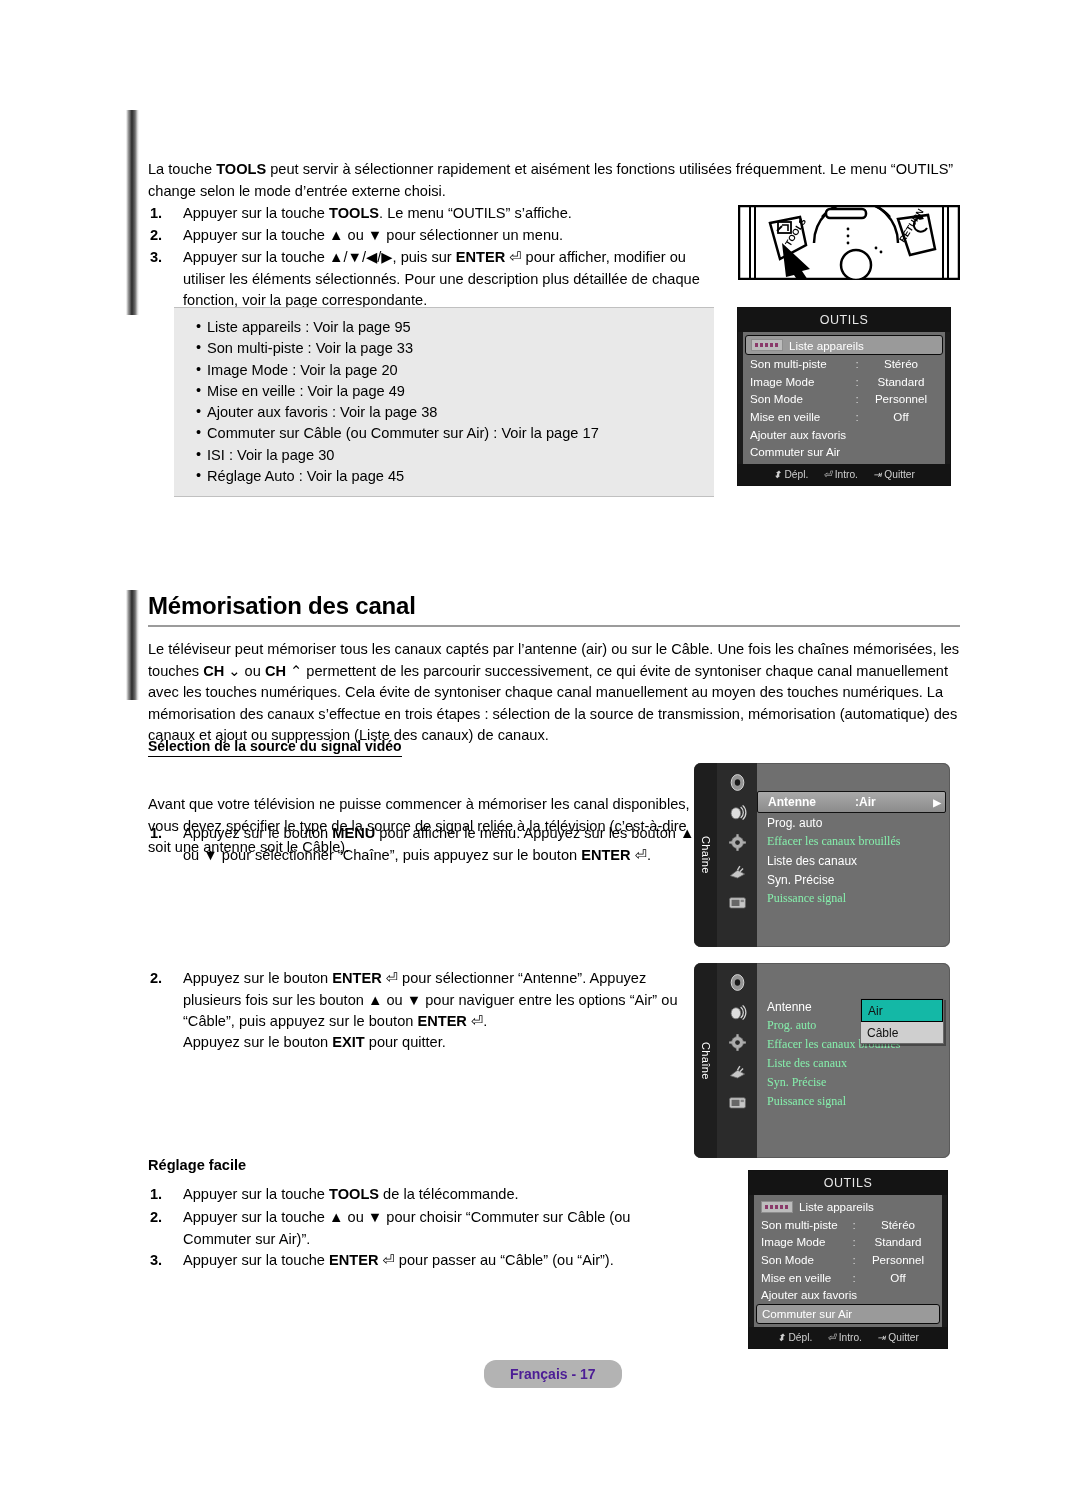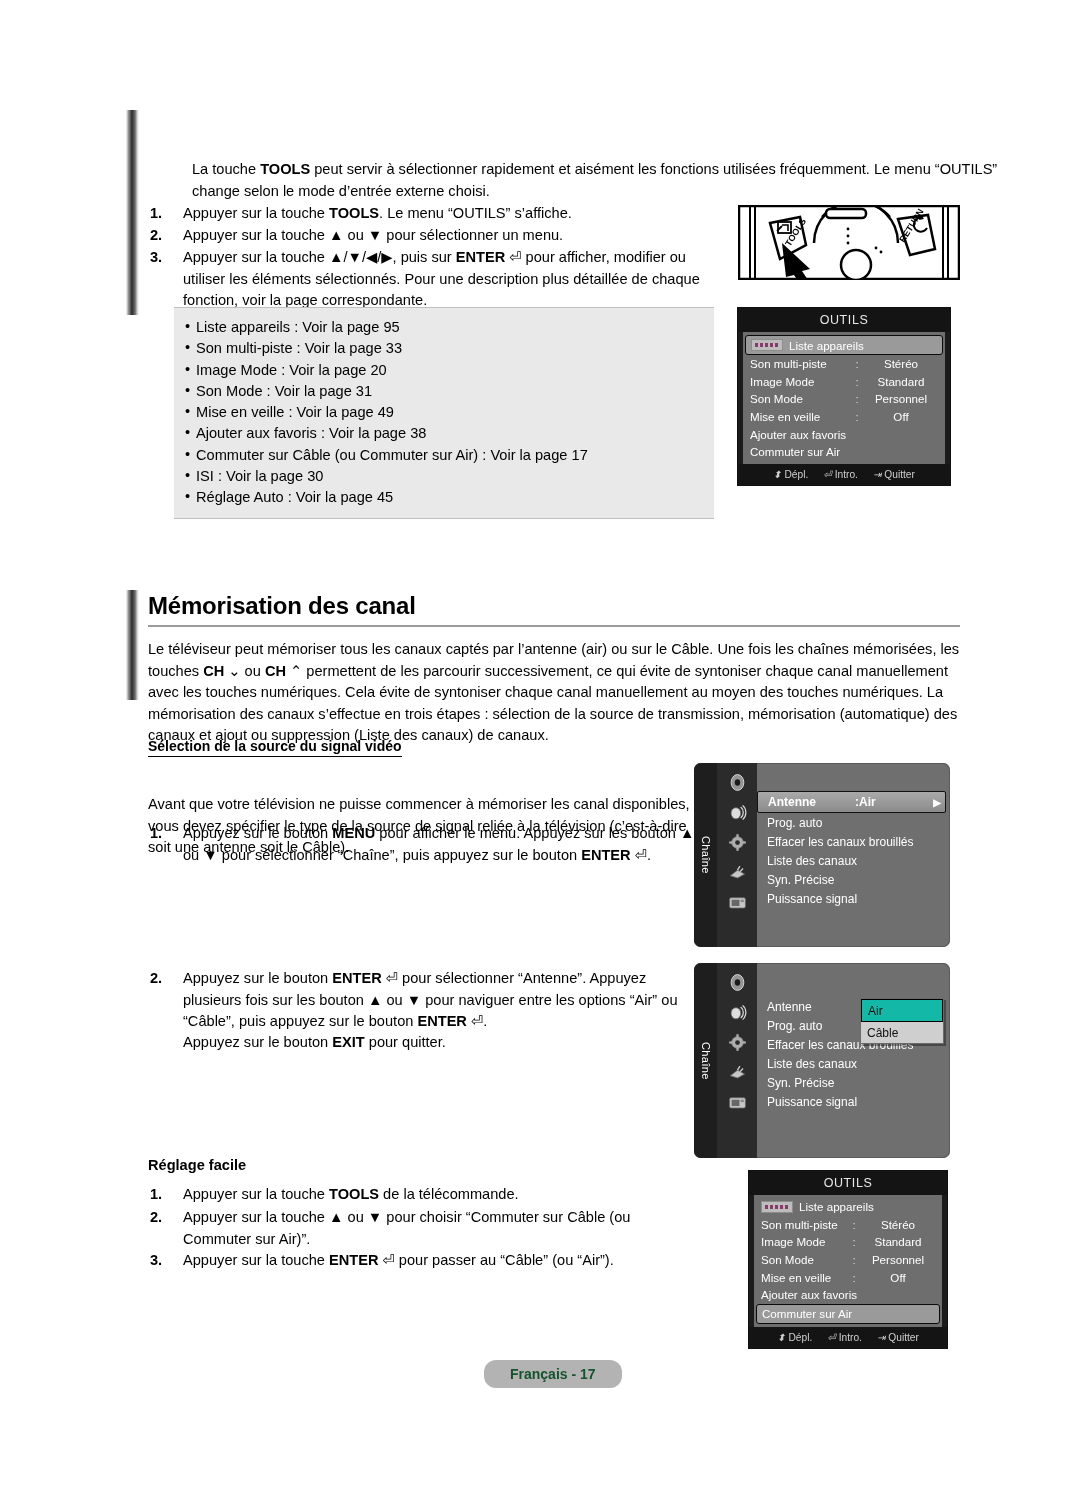--- a/index.html
+++ b/index.html
@@ -34,21 +34,21 @@
   
   .step{position:absolute;display:flex;font-size:14.6px;line-height:21.5px;}
   .step-num{font-weight:bold;width:33px;flex:0 0 33px;}
   .step-txt{flex:1;}
 
   
   .featurebox{
     position:absolute;background:#e9e9e9;border-top:1px solid #c0c0c0;border-bottom:1px solid #c0c0c0;
     padding:9px 0 9px 0;
   }
-  .featurebox ul{list-style:none;margin:0;padding:0 0 0 11px;}
+  .featurebox ul{list-style:none;margin:0;padding:0 0 0 22px;}
   .featurebox li{font-size:14.6px;line-height:21.3px;position:relative;padding-left:11px;}
   .featurebox li:before{content:"\2022";position:absolute;left:0;top:-1px;}
 
   
   .subhead{
     position:absolute;font-size:14px;font-weight:bold;
     border-bottom:1.5px solid #000;padding-bottom:2px;
   }
   .subhead2{position:absolute;font-size:14.6px;font-weight:bold;}
 
@@ -101,52 +101,52 @@
   .tv-icons{
     position:absolute;left:23px;top:0;bottom:0;width:40px;background:#2b2b2b;
     display:flex;flex-direction:column;align-items:center;padding-top:10px;gap:11px;
   }
   .tv-ico{width:21px;height:19px;opacity:.95;}
   .tv-items{position:absolute;left:63px;right:0;top:0;bottom:0;}
   .tv-row{
     display:flex;align-items:center;height:19px;font-size:12px;color:#ffffff;
     padding-left:10px;
   }
-  .tv-row.dim{color:#ffffff;}
+  .tv-row.dim{color:#86efac;font-family:Liberation Serif, serif;}
   .tv-row.sel{
     background:linear-gradient(to bottom,#a9a9a9,#8b8b8b);
     border:1.6px solid #111;border-radius:2px;margin-right:4px;height:20px;
     font-weight:bold;
   }
   .tv-row .nm{flex:1;}
   .tv-row .vv{width:74px;}
   .tv-row .arr{width:16px;text-align:center;font-size:10px;}
   .dropdown{
     position:absolute;background:#cfcfcf;border:1px solid #6a6a6a;
     box-shadow:2px 2px 0 rgba(0,0,0,.35);
   }
   .dd-item{font-size:12px;color:#111;padding:2px 6px;height:17px;display:flex;align-items:center;}
   .dd-item.sel{border:1.6px solid #000;background:#14b8a6;}
 
   
   .footer{
     position:absolute;background:#b3b3b3;border-radius:12px;
-    font-size:14px;font-weight:bold;color:#14532d;
+    font-size:14px;font-weight:bold;color:#4c1d95;
     padding:6px 26px;white-space:nowrap;
   }
 </style>
 </head>
 <body>
 
 <div class="page">
 
   <div class="margin-bar" style="left:126px;top:110px;height:205px;"></div>
 
 
-  <div class="para" style="left:148px;top:159px;width:810px;margin-left:44px;">La touche <span class="b">TOOLS</span> peut servir à sélectionner rapidement et aisément les fonctions utilisées fréquemment. Le menu “OUTILS” change selon le mode d’entrée externe choisi.</div>
+  <div class="para" style="left:148px;top:159px;width:810px;">La touche <span class="b">TOOLS</span> peut servir à sélectionner rapidement et aisément les fonctions utilisées fréquemment. Le menu “OUTILS” change selon le mode d’entrée externe choisi.</div>
 
   <div class="step" style="left:150px;top:203px;width:560px;">
     <div class="step-num">1.</div>
     <div class="step-txt">Appuyer sur la touche <span class="b">TOOLS</span>. Le menu “OUTILS” s’affiche.</div>
   </div>
   <div class="step" style="left:150px;top:225px;width:560px;">
     <div class="step-num">2.</div>
     <div class="step-txt">Appuyer sur la touche ▲ ou ▼ pour sélectionner un menu.</div>
   </div>
   <div class="step" style="left:150px;top:247px;width:560px;">
@@ -183,21 +183,20 @@
     <path d="M183 10 l3 4 l-5 1 z" fill="#000"></path>
 
     <path d="M44 38 L72 64 L64 66 L72 78 L64 82 L56 70 L48 72 Z" fill="#000"></path>
   </svg>
 
   <div class="featurebox" style="left:174px;top:307px;width:540px;">
     <ul>
       <li>Liste appareils : Voir la page 95</li>
       <li>Son multi-piste : Voir la page 33</li>
       <li>Image Mode : Voir la page 20</li>
-      <li>Son Mode : Voir la page 31</li>
       <li>Mise en veille : Voir la page 49</li>
       <li>Ajouter aux favoris : Voir la page 38</li>
       <li>Commuter sur Câble (ou Commuter sur Air) : Voir la page 17</li>
       <li>ISI : Voir la page 30</li>
       <li>Réglage Auto : Voir la page 45</li>
     </ul>
   </div>
 
   <div class="osd" style="left:737px;top:307px;width:212px;">
     <div class="osd-title">OUTILS</div>

